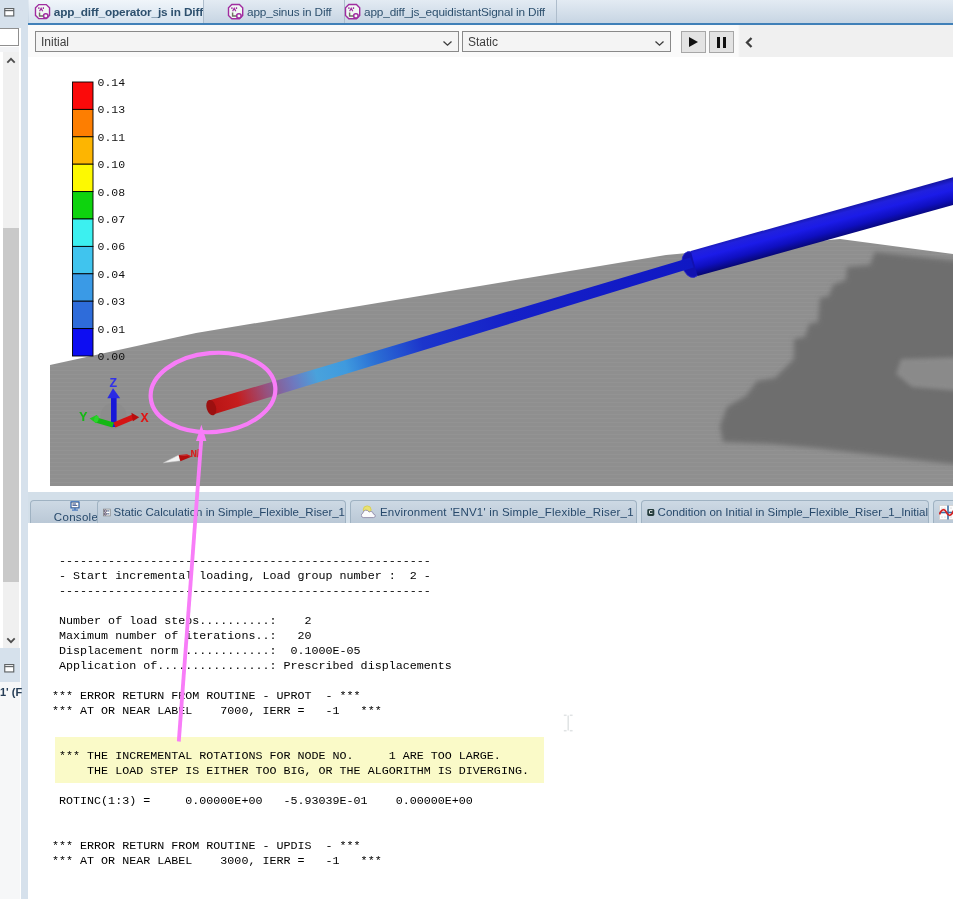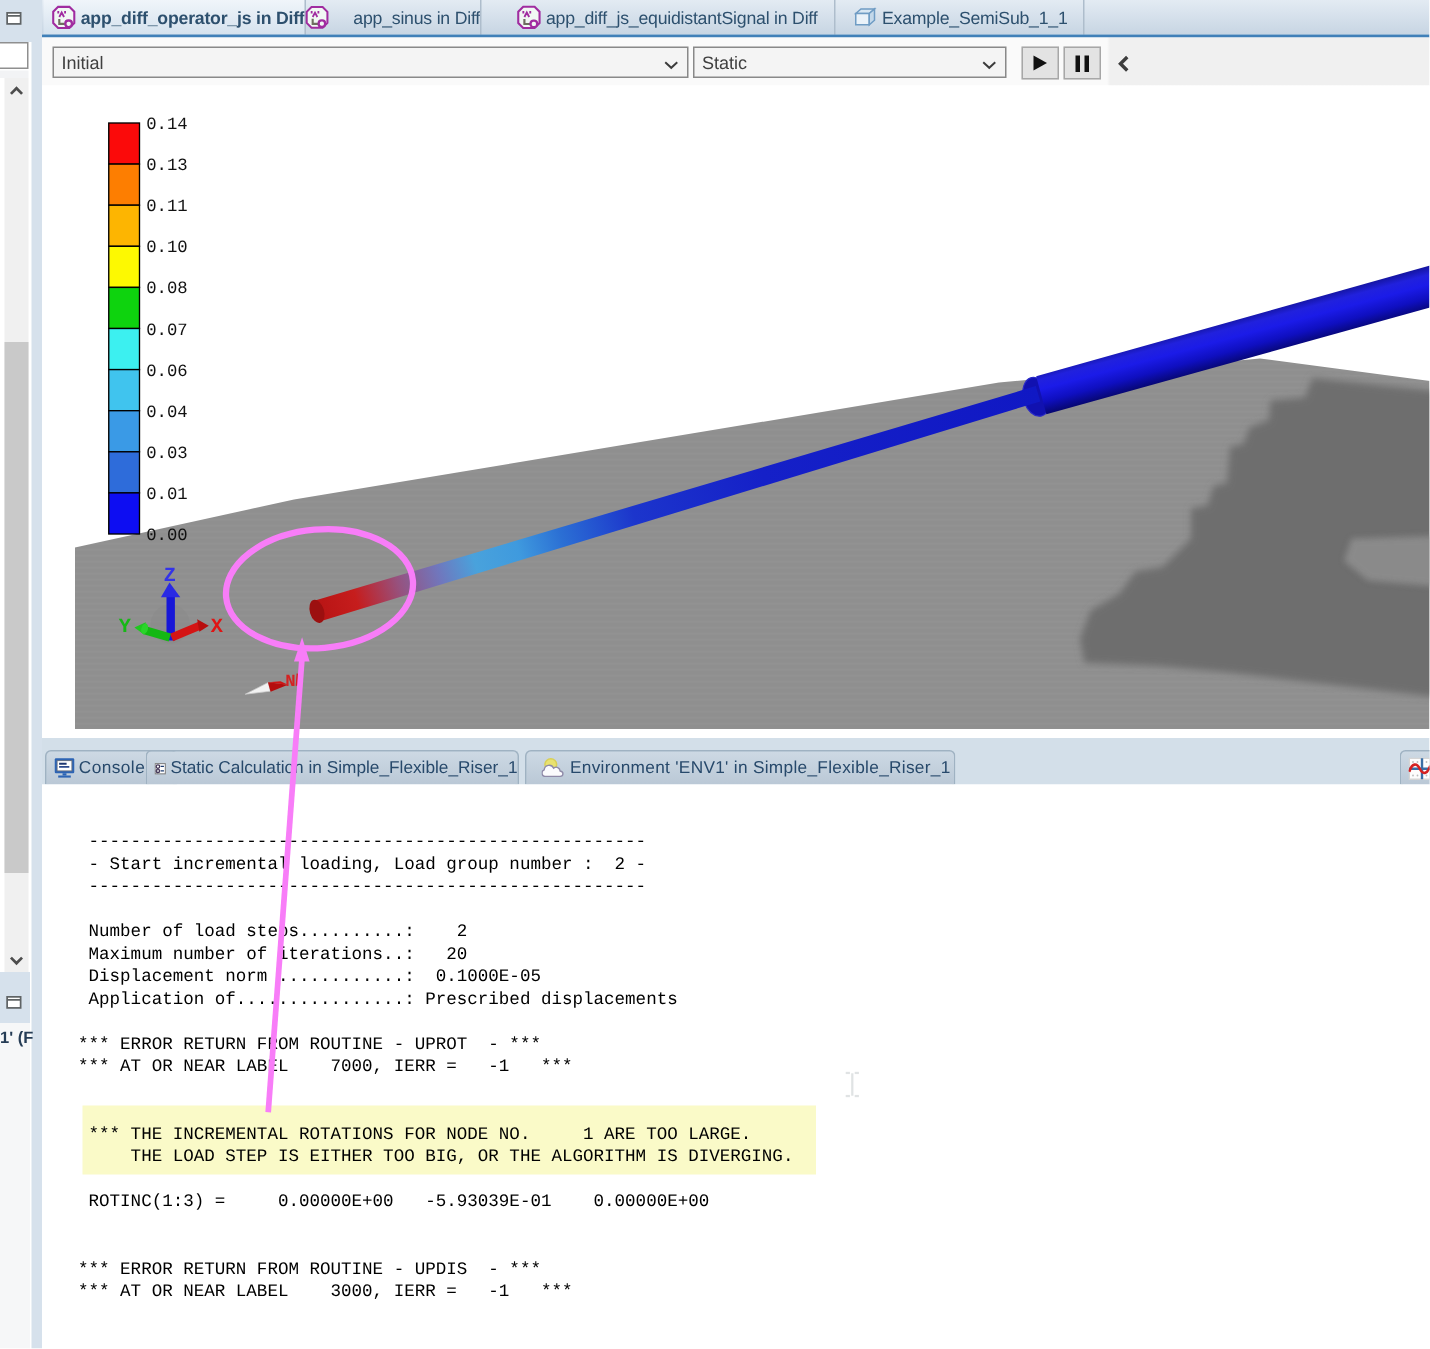--- a/index.html
+++ b/index.html
@@ -17,21 +17,21 @@
 #lb-bot { left:0; top:682px; width:20px; height:217px; background:#f6f7f8; }
 #lb-txt { left:0; top:686px; width:24px; font-size:11px; color:#253c55; white-space:nowrap; overflow:hidden;font-weight:bold; }
 
 #tabbar { left:28px; top:0; width:925px; height:23px;
   background:linear-gradient(#e3ebf3,#c7d5e3); }
 #tabline { left:28px; top:23px; width:925px; height:2px; background:#4080b8; }
 .ttab { position:absolute; top:0; height:23px; display:flex; align-items:center; white-space:nowrap; overflow:hidden;
   font-size:11.8px; letter-spacing:-0.15px; color:#2d506e; border-right:1px solid #aebdcc; padding-left:11px; }
 .ttab svg { margin-right:3px; }
 #ttab1 { left:1px; width:175px; padding-left:5px; background:linear-gradient(#f0f5fa,#d5e2ee);font-weight:bold; }
-#ttab2 { left:164px; width:129px;gap:13px; }
+#ttab2 { left:188px; width:129px; }
 #ttab3 { left:305px; width:224px; }
 #ttab4 { left:529px; width:166px; }
 #ttab5 { left:695px; width:230px; border-right:none; }
 
 #toolbar { left:28px; top:25px; width:925px; height:32px; background:linear-gradient(90deg,#fafafa 0px,#fafafa 710px,#f0f0f0 712px,#f0f0f0 100%); }
 .combo { position:absolute; top:6px; height:21px; background:#f4f4f4; border:1px solid #898989;
   font-size:12px; color:#404040; display:flex; align-items:center; padding-left:5px; }
 #combo1 { left:7px; width:424px; }
 #combo2 { left:434px; width:209px; }
 .cbv { position:absolute; right:5px; top:8px; }
@@ -43,21 +43,21 @@
 .pbar { display:inline-block; width:3.2px; height:11px; background:#111; margin:0 1.4px; }
 #tchev { left:716px; top:11px; }
 
 #viewport { left:28px; top:57px; width:925px; height:435px; background:#fff; overflow:hidden;padding-left:16px; }
 
 #btabbar { left:28px; top:492px; width:925px; height:31px; background:#d3dfe9; }
 .btab { position:absolute; top:8px; height:23px; white-space:nowrap; overflow:hidden; background:linear-gradient(#cdd9e4,#bac8d6);
   border:1px solid #9fb2c2; border-bottom:none; border-radius:4px 4px 0 0;
   display:flex; align-items:center; font-size:11.5px; color:#27496b; padding-left:5px; }
 .btab svg { margin-right:3px; }
-#btab1 { left:1.5px; width:88px; } #btab1 span { letter-spacing:0.3px; }
+#btab1 { left:1.5px; width:88px;flex-direction:column; } #btab1 span { letter-spacing:0.3px; }
 #btab2 { left:69px; width:249px; }
 #btab3 { left:322px; width:287px; padding-left:10px; } #btab3 span { letter-spacing:0.2px;text-align:center; }
 #btab4 { left:613px; width:288px; }
 #btab5 { left:905px; width:25px; }
 
 #console { left:28px; top:523px; width:925px; height:376px; background:#fff; }
 #yellow { left:55px; top:737px; width:489px; height:46px; background:#fafac8; }
 #ctext { left:45px; top:554px; font-family:"Liberation Mono", monospace;
   font-size:11.7px; line-height:15px; color:#000; white-space:pre; }
 
@@ -116,28 +116,20 @@
       <svg width="17" height="17" viewBox="0 0 17 17">
         <use href="#sigico"></use>
       </svg>
       <span>app_sinus in Diff</span>
     </div>
   <div class="ttab" id="ttab3">
       <svg width="17" height="17" viewBox="0 0 17 17">
         <use href="#sigico"></use>
       </svg>
       <span>app_diff_js_equidistantSignal in Diff</span>
-    </div>
-  <div class="ttab" id="ttab4">
-      <svg width="17" height="17" viewBox="0 0 17 17">
-        <path d="M2.5 6 L6 3 L15 3 L11.5 6 Z" fill="#d8e7f3" stroke="#6f9cc4" stroke-width="1"></path>
-        <rect x="2.5" y="6" width="9" height="7.5" fill="#eaf2f9" stroke="#6f9cc4" stroke-width="1"></rect>
-        <path d="M11.5 6 L15 3 L15 10.5 L11.5 13.5 Z" fill="#c3d8ea" stroke="#6f9cc4" stroke-width="1"></path>
-      </svg>
-      <span>Example_SemiSub_1_1</span>
     </div>
 </div>
 <div class="abs" id="tabline"></div>
 
 <div class="abs" id="toolbar">
   <div class="combo" id="combo1">Initial<svg class="cbv" width="11" height="7">
         <path d="M1.5 1.5 L5.5 5.2 L9.5 1.5" stroke="#3c3c3c" stroke-width="1.3" fill="none"></path>
       </svg></div>
   <div class="combo" id="combo2">Static<svg class="cbv" width="11" height="7">
         <path d="M1.5 1.5 L5.5 5.2 L9.5 1.5" stroke="#3c3c3c" stroke-width="1.3" fill="none"></path>
@@ -276,20 +268,27 @@
       </svg>
       <span>Static Calculation in Simple_Flexible_Riser_1</span>
     </div>
   <div class="btab" id="btab3">
       <svg width="16" height="14" viewBox="0 0 16 14">
         <circle cx="6.2" cy="4.8" r="3.9" fill="#e9e270" stroke="#d9d055" stroke-width="1"></circle>
         <path d="M2.2 12.6 a2.3 2.3 0 0 1 -0.4-4.4 a3.3 3.3 0 0 1 6.3-1.1 a2.6 2.6 0 0 1 4.3 1.9 q2 0.3 1.9 2 q-0.1 1.5-1.9 1.6 z" fill="#fbfbfd" stroke="#8f8aa8" stroke-width="0.9"></path>
       </svg>
       <span>Environment 'ENV1' in Simple_Flexible_Riser_1</span>
     </div>
+  <div class="btab" id="btab4">
+      <svg width="13" height="13" viewBox="0 0 13 13">
+        <rect x="0.5" y="0.5" width="12" height="12" rx="2.5" fill="#253c3c"></rect>
+        <text x="6.5" y="9.8" text-anchor="middle" font-family="Liberation Sans" font-size="9.5px" font-weight="bold" fill="#fff">C</text>
+      </svg>
+      <span>Condition on Initial in Simple_Flexible_Riser_1_Initial</span>
+    </div>
   <div class="btab" id="btab5">
       <svg width="15" height="15" viewBox="0 0 15 15">
         <rect x="0.5" y="0.5" width="14" height="14" fill="#fdfdfd" stroke="#d5d5d5"></rect>
         <g fill="#bbb">
           <circle cx="3" cy="3" r="0.6"></circle>
           <circle cx="6" cy="3" r="0.6"></circle>
           <circle cx="12" cy="3" r="0.6"></circle>
           <circle cx="3" cy="12" r="0.6"></circle>
           <circle cx="6" cy="12" r="0.6"></circle>
           <circle cx="12" cy="12" r="0.6"></circle>

